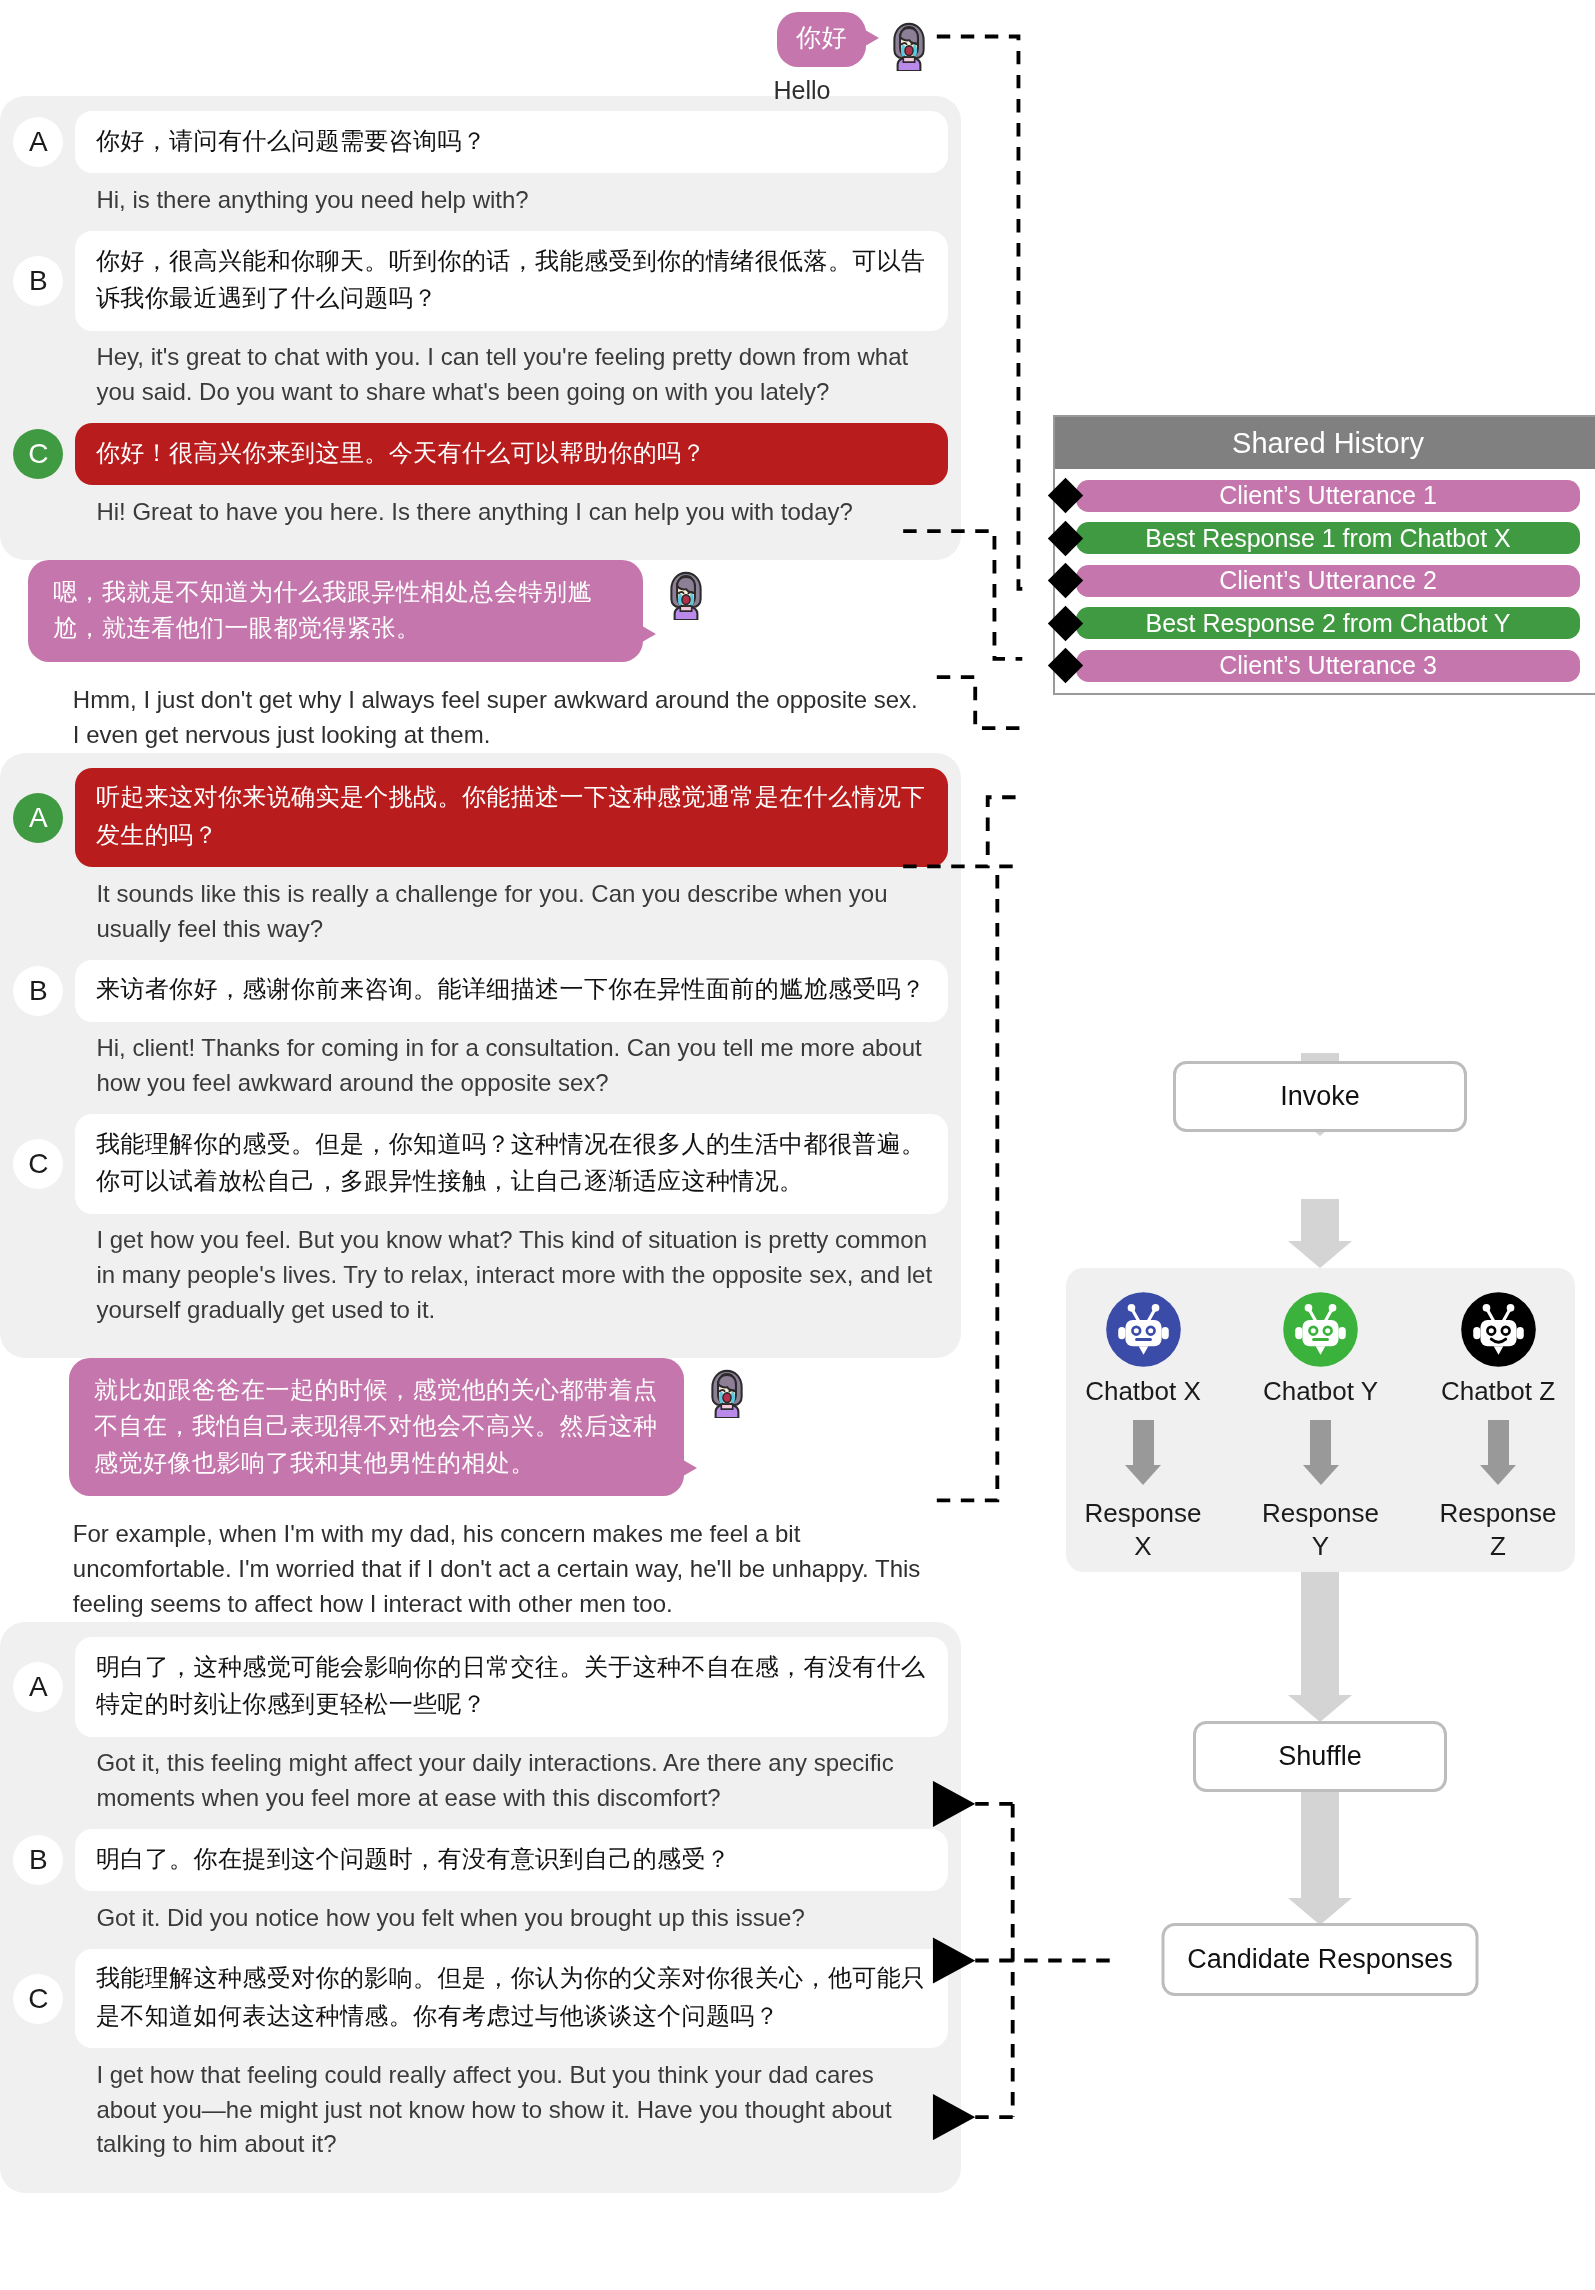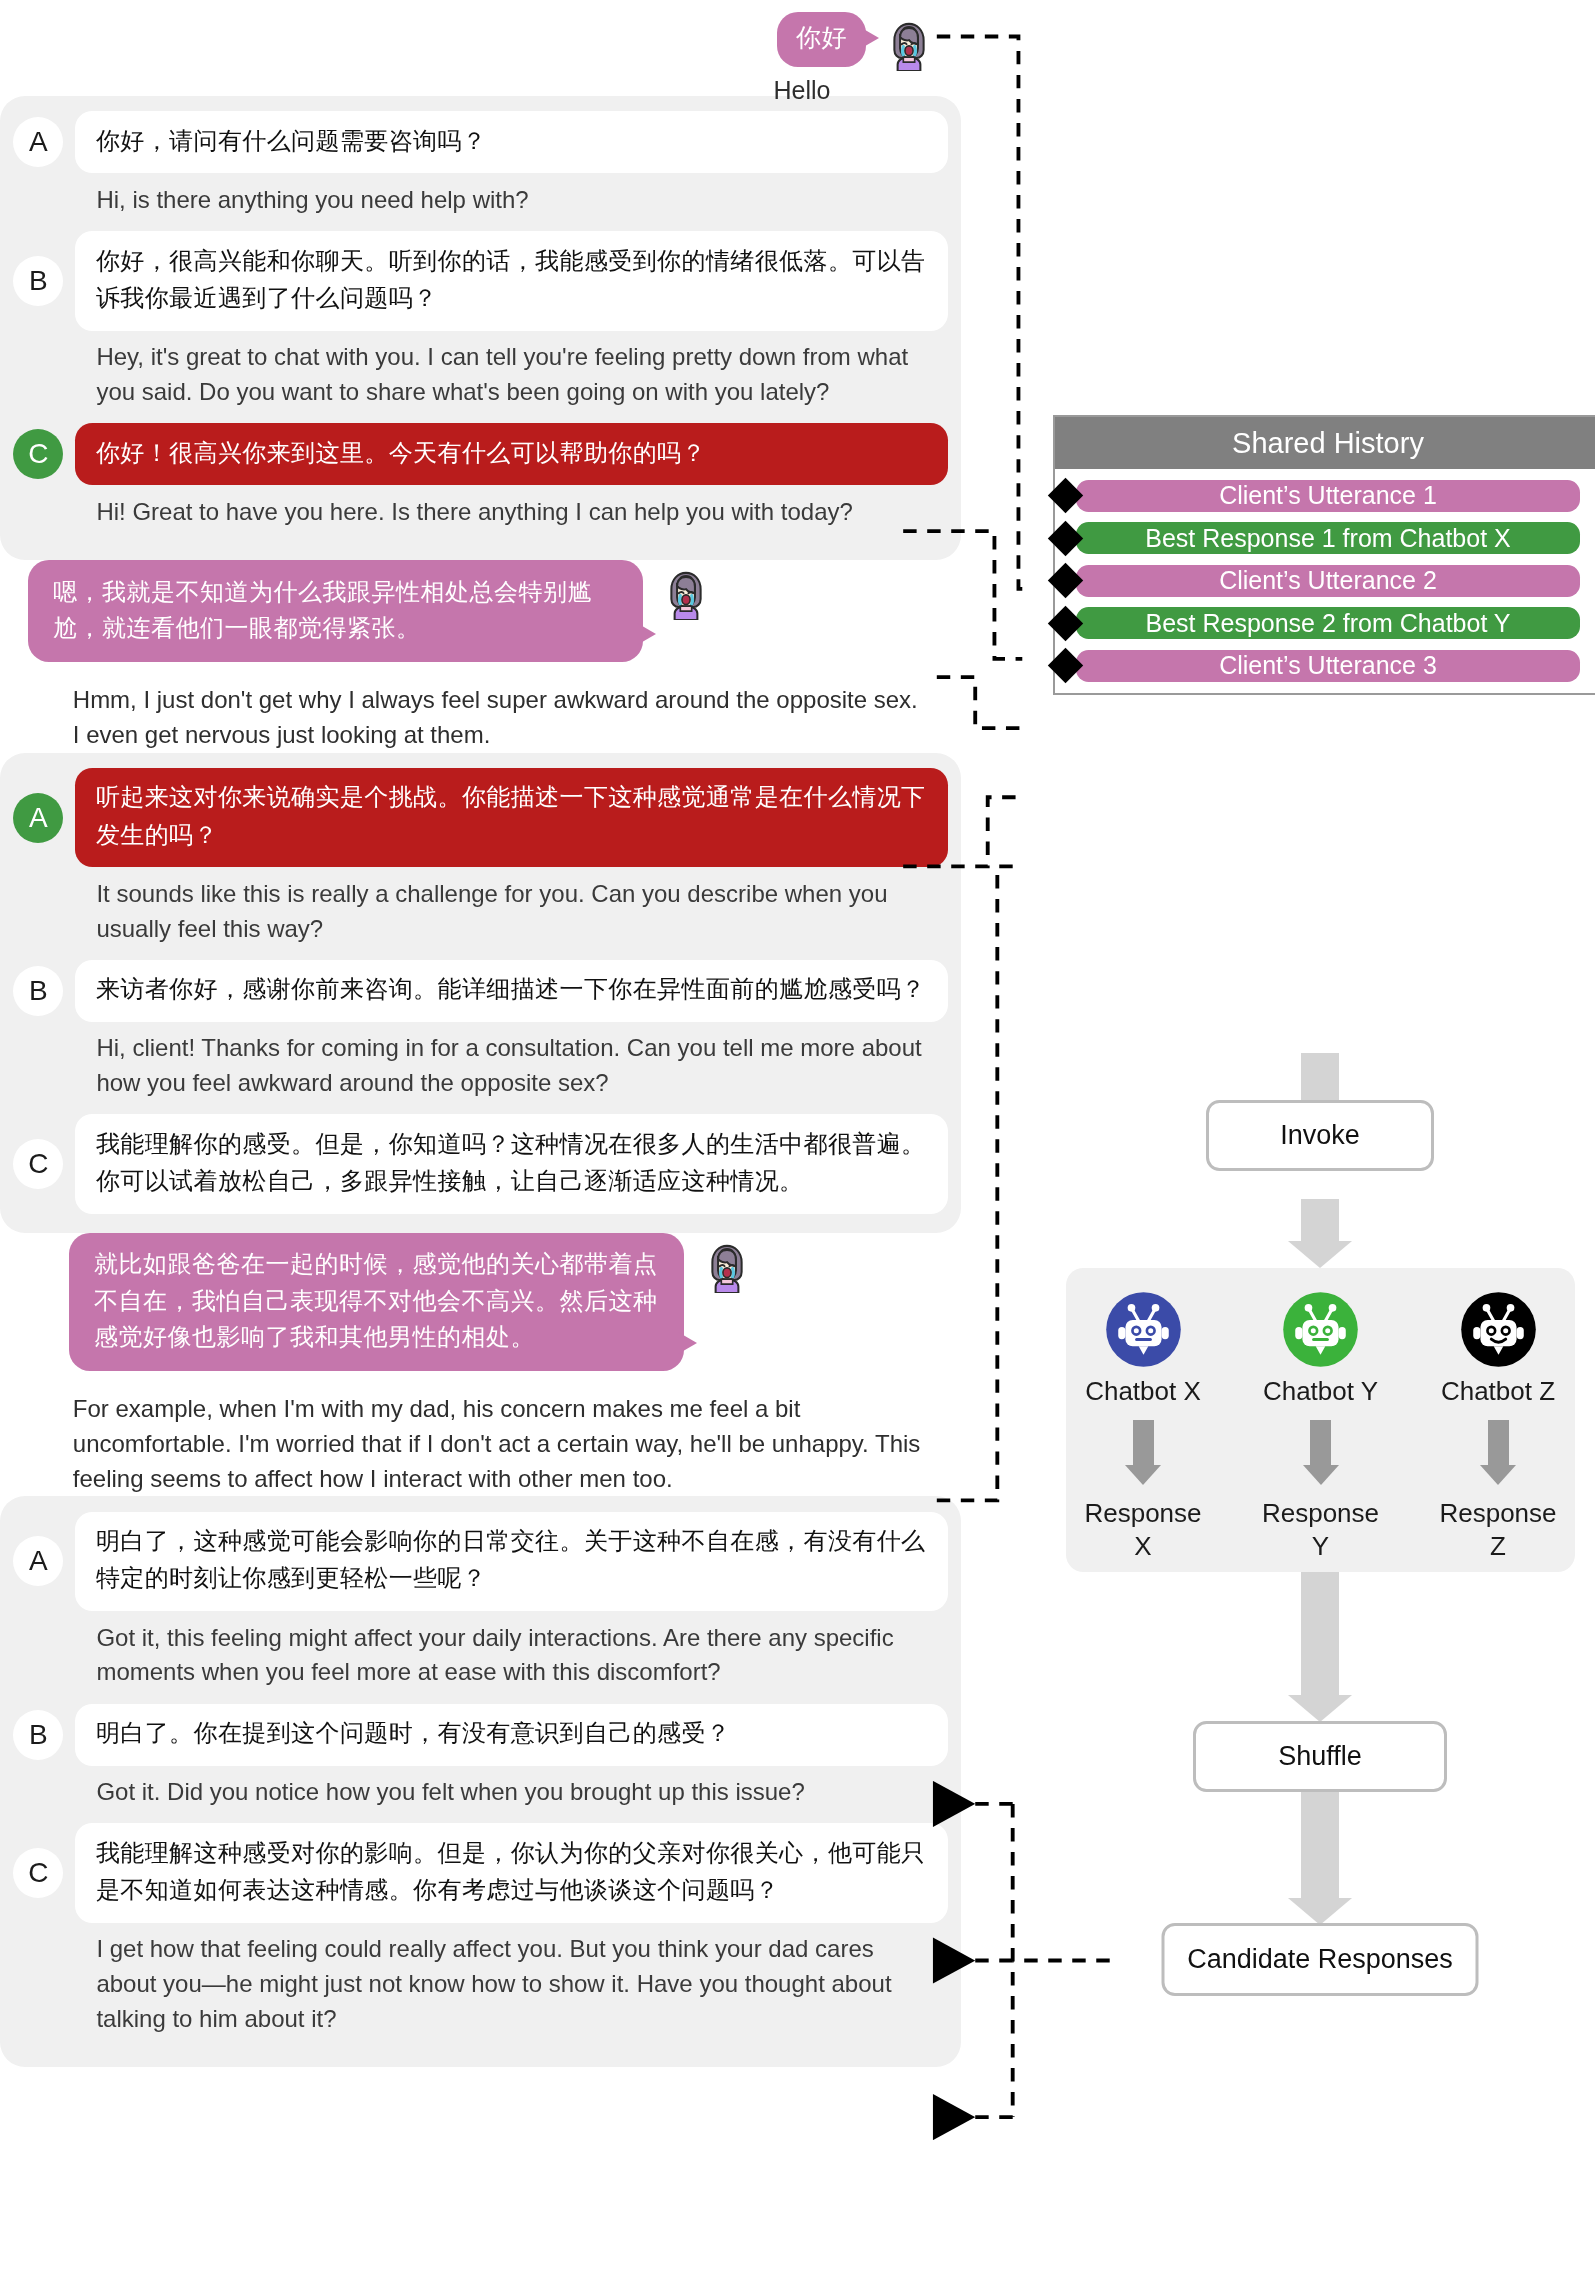--- a/index.html
+++ b/index.html
@@ -91,21 +91,21 @@
     position:absolute; left:-23px; top:50%; margin-top:-12.5px;
     width:25px; height:25px; background:#000; transform:rotate(45deg);
   }
 
   .flow-box {
     position:absolute; left:50%; transform:translateX(-50%);
     border:3.8px solid #bdbdbd; border-radius:13.4px; background:#fff;
     display:flex; align-items:center; justify-content:center;
     font-size:27px; color:#111;
   }
-  #invoke-box { top:1100px; width:228px; height:71px; }
+  #invoke-box { top:1061px; width:294px; height:71px; }
   #shuffle-box{ top:1721px; width:254px; height:71px; }
   #candidates-box{ top:1923px; width:317px; height:73px; }
 
   .fat-arrow{
     position:absolute; left:50%; transform:translateX(-50%);
     width:38px; background:#d4d4d4;
   }
   .fat-arrow::after{
     content:""; position:absolute; left:50%; bottom:-25px; transform:translateX(-50%);
     width:0;height:0; border-left:32px solid transparent; border-right:32px solid transparent;
@@ -202,20 +202,21 @@
         <div class="cand-en">It sounds like this is really a challenge for you. Can you describe when you usually feel this way?</div>
         <div class="cand-row">
           <div class="badge">B</div>
           <div class="cand-bubble">来访者你好，感谢你前来咨询。能详细描述一下你在异性面前的尴尬感受吗？</div>
         </div>
         <div class="cand-en">Hi, client! Thanks for coming in for a consultation. Can you tell me more about how you feel awkward around the opposite sex?</div>
         <div class="cand-row">
           <div class="badge">C</div>
           <div class="cand-bubble">我能理解你的感受。但是，你知道吗？这种情况在很多人的生活中都很普遍。你可以试着放松自己，多跟异性接触，让自己逐渐适应这种情况。</div>
         </div>
+        <div class="cand-en">I get how you feel. But you know what? This kind of situation is pretty common in many people's lives. Try to relax, interact more with the opposite sex, and let yourself gradually get used to it.</div>
       </div>
       <div class="client-turn">
         <div class="client-row">
           <div class="client-bubble" style="margin-left:69px;max-width:615px;">就比如跟爸爸在一起的时候，感觉他的关心都带着点不自在，我怕自己表现得不对他会不高兴。然后这种感觉好像也影响了我和其他男性的相处。</div>
           <svg class="avatar-emoji" viewBox="0 0 64 64">
         <path d="M14 26c0-12 8-20 18-20s18 8 18 20v12c0 6-4 10-9 10H23c-5 0-9-4-9-10z" fill="#8d7f96" stroke="#2b2b2b" stroke-width="2.5"></path>
         <path d="M21 24c0-9 5-14 11-14s11 5 11 14v12c0 7-5 12-11 12s-11-5-11-12z" fill="#fbf0dc" stroke="#2b2b2b" stroke-width="2.5"></path>
         <path d="M21 22c3 4 8 5 11 4 3 4 8 5 11 4v-7c0-8-5-12-11-12s-11 4-11 12z" fill="#8d7f96" stroke="#2b2b2b" stroke-width="2.5"></path>
         <path d="M23 31c2-2 5-2 6 0" fill="none" stroke="#2b2b2b" stroke-width="2.4" stroke-linecap="round"></path>
         <path d="M35 31c2-2 5-2 6 0" fill="none" stroke="#2b2b2b" stroke-width="2.4" stroke-linecap="round"></path>

